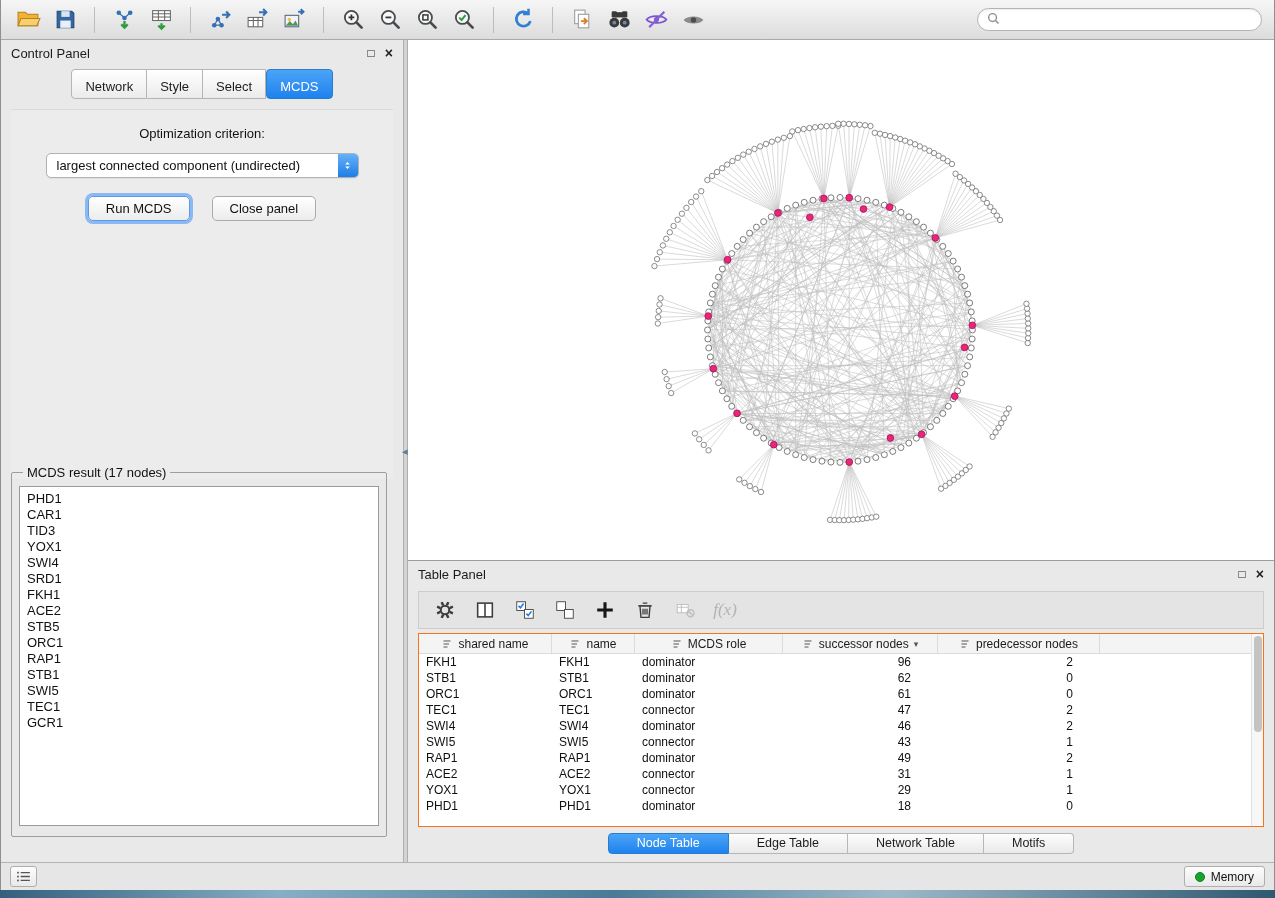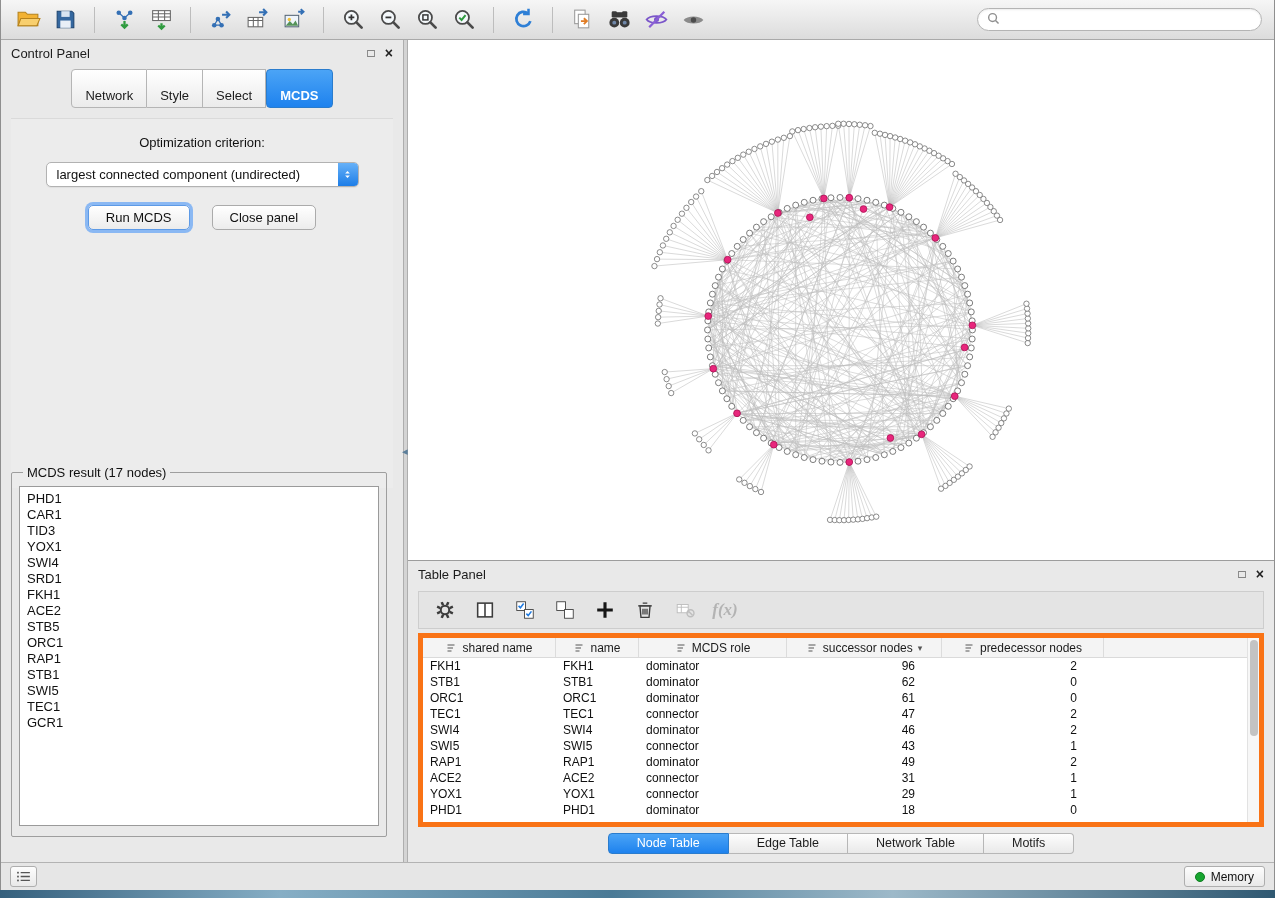--- a/index.html
+++ b/index.html
@@ -21,24 +21,24 @@
   .main { position:absolute; top:40px; bottom:28px; left:0; right:0; display:flex; }
 
   
   .control-panel { width:402px; background:#e9e9e9; position:relative; flex:none; }
   .panel-titlebar { height:26px; display:flex; align-items:center; justify-content:space-between;
     padding:0 10px; font-size:13px; color:#1c1c1c; }
   .pt-icons { display:flex; gap:10px; font-size:12px; color:#222; }
   .pt-icons span { cursor:default; line-height:12px; }
   .pt-x { font-weight:bold; font-size:14px; }
   .ctab-row { display:flex; justify-content:center; margin:3px 0 0 0; }
-  .ctab { font-size:13px; padding:18px 13px 4px; background:linear-gradient(#ffffff,#ebebeb);
+  .ctab { font-size:13px; padding:9px 13px 4px; background:linear-gradient(#ffffff,#ebebeb);
     border:1px solid #b5b5b5; border-left-width:0; color:#1c1c1c; }
   .ctab:first-child { border-left-width:1px; border-radius:4px 0 0 4px; }
-  .ctab:last-child { border-radius:0 4px 4px 0;font-weight:bold; }
+  .ctab:last-child { border-radius:0 4px 4px 0; }
   .ctab.active { background:linear-gradient(#4ba4f6,#1e82ee); color:#fff; border-color:#2a7ccd; border-radius:4px; border-left-width:1px; }
   .cp-inner { margin:10px 10px 0 10px; background:#ececec; border-top:1px solid #dadada; text-align:center; padding-top:16px; height:370px; }
   .opt-label { font-size:13px; color:#111; margin-bottom:12px; }
   .select { width:313px; height:25px; margin:0 auto; background:#fff; border:1px solid #b2b2b2; border-radius:5px;
     display:flex; align-items:center; padding-left:10px; font-size:13px; color:#111; position:relative; text-align:left;
     box-shadow:0 1px 1px rgba(0,0,0,.06); }
   .select-cap { position:absolute; right:0; top:0; bottom:0; width:20px; border-radius:0 4px 4px 0;
     background:linear-gradient(#66b1f8,#1d7de7); display:flex; align-items:center; justify-content:center; }
   .btn-row { margin-top:18px; display:flex; justify-content:center; gap:22px; }
   .mac-btn { font-family:inherit; font-size:13px; color:#111; padding:4px 17px; background:linear-gradient(#ffffff,#ececec);
@@ -64,23 +64,23 @@
   .tl.red { background:#ff5f57; } .tl.yellow { background:#febc2e; } .tl.green { background:#28c840; }
   .net-title { position:absolute; left:0; right:0; text-align:center; font-size:13px; font-weight:bold; color:#101010; pointer-events:none; }
   .net-canvas { position:absolute; top:23px; left:0; right:0; bottom:0; background:#fff; }
   .net-canvas svg { width:100%; height:100%; display:block; }
 
   
   .table-panel { flex:1; position:relative; background:#e9e9e9; }
   .tt-toolbar { margin:4px 10px 0 10px; height:38px; background:#e4e4e4; border:1px solid #cdcdcd;
     display:flex; align-items:center; gap:12px; padding:0 12px; }
   .tt-btn { width:28px; height:28px; display:inline-flex; align-items:center; justify-content:center; }
-  .fx { font-family:"Liberation Serif",serif; font-style:italic; font-size:17px; color:#b3b3b3;font-weight:bold; }
+  .fx { font-family:"Liberation Serif",serif; font-style:italic; font-size:17px; color:#b3b3b3; }
   .ttable-wrap { position:absolute; left:10px; right:10px; top:72px; bottom:35px; background:#fff;
-    border:5px solid #f97316; overflow:hidden; }
+    border:1px solid #f97316; overflow:hidden; }
   .thead { display:flex; height:20px; background:#f4f4f4; border-bottom:1px solid #dadada; }
   .th { display:flex; align-items:center; justify-content:center; gap:5px; font-size:12px; color:#1b1b1b;
     border-right:1px solid #dcdcdc; flex:none; }
   .th.fill { flex:1; border-right:none; }
   .chev { font-size:9px; color:#555; }
   .tr { display:flex; height:16px; }
   .td { font-size:12px; color:#101010; line-height:16px; padding-left:7px; flex:none;
     white-space:nowrap; overflow:hidden; }
   .td.num { text-align:right; padding-right:27px; padding-left:0; }
   .tscroll { position:absolute; top:0; bottom:0; right:0; width:12px; background:#f7f7f7; border-left:1px solid #e2e2e2; }

